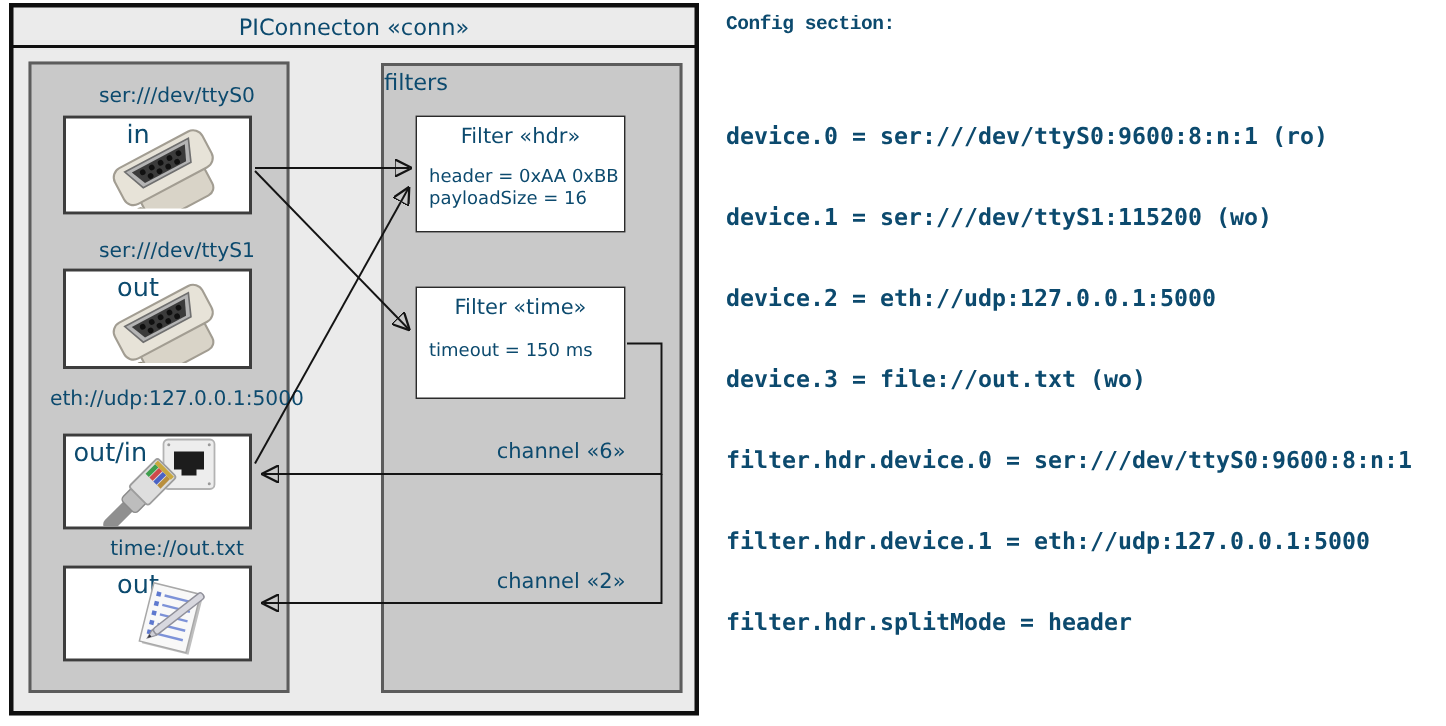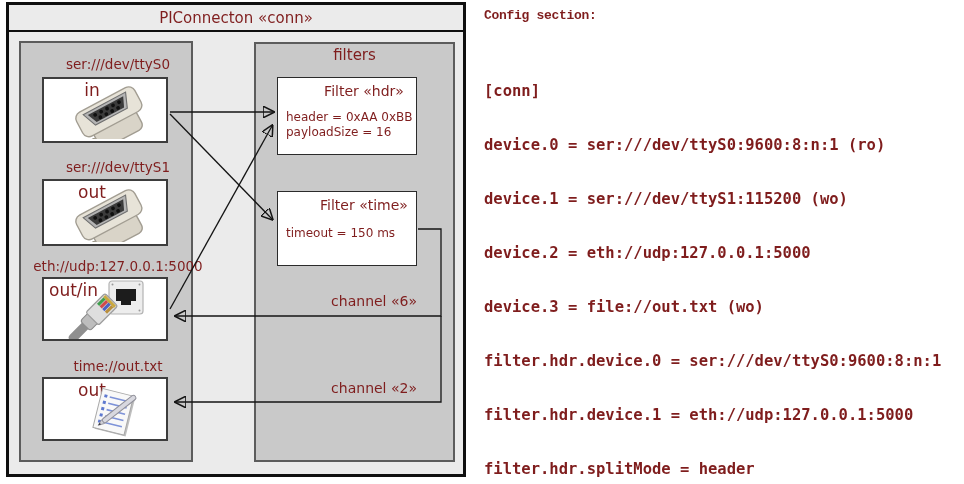--- a/index.html
+++ b/index.html
@@ -1,44 +1,44 @@
 <!DOCTYPE html>
 <html><head>
 <meta charset="utf-8">
 <style>
   html,body{margin:0;padding:0;background:#fff;}
   #page{position:relative;width:964px;height:484px;background:#ffffff;overflow:hidden;
-        font-family:"DejaVu Sans",sans-serif;color:#7f1d1d;}
+        font-family:"DejaVu Sans",sans-serif;color:#0c4a6e;}
 
   
   .frame{position:absolute;left:6px;top:2px;width:460px;height:475px;
          box-sizing:border-box;border:3px solid #0f0f0f;background:#ebebeb;}
   .frame-title{position:absolute;top:3px;left:0;width:100%;text-align:center;
                font-size:15px;line-height:20px;}
   .title-sep{position:absolute;top:25px;left:-3px;width:460px;height:0;
              border-top:2px solid #0f0f0f;}
 
   .panel{position:absolute;box-sizing:border-box;border:2px solid #5c5c5c;background:#c9c9c9;}
   .panel-devices{left:10px;top:36px;width:174px;height:421px;}
   .panel-filters{left:245px;top:37px;width:201px;height:420px;}
-  .filters-label{position:absolute;top:2px;left:0;width:197px;text-align:center;
+  .filters-label{position:absolute;top:2px;left:0;width:197px;
                  font-size:15px;line-height:18px;}
 
   .dev-label{position:absolute;left:12px;width:170px;text-align:center;
              font-size:13.5px;line-height:16px;white-space:nowrap;}
   .dev-box{position:absolute;left:21px;width:126px;box-sizing:border-box;
            border:2px solid #3d3d3d;background:#ffffff;}
   .port-label{position:absolute;top:1px;left:0;width:100%;text-align:center;
               font-size:17px;line-height:20px;transform:translateX(-13px);}
   .port-label-left{position:absolute;top:1px;left:5px;font-size:17px;line-height:20px;}
 
   .filter-box{position:absolute;left:21px;width:140px;box-sizing:border-box;
               border:1.5px solid #2b2b2b;background:#ffffff;}
   .filter-title{position:absolute;top:5px;left:0;width:100%;text-align:center;
-                font-size:14px;line-height:17px;margin-left:17px;}
+                font-size:14px;line-height:17px;}
   .filter-prop{position:absolute;left:8px;font-size:12px;line-height:14.5px;white-space:nowrap;}
 
   .chan-label{position:absolute;left:21px;width:140px;text-align:right;
               font-size:14px;line-height:16px;white-space:nowrap;}
 
   .icon{position:absolute;}
 
   
   #arrows{position:absolute;left:0;top:0;width:964px;height:484px;pointer-events:none;}
   #arrows path{stroke:#141414;stroke-width:1.3;fill:none;}
@@ -102,21 +102,21 @@
             <circle cx="-10" cy="-1.6" r="1.9" fill="#101010"></circle>
               <circle cx="-3.3" cy="-1.6" r="1.9" fill="#101010"></circle>
             <circle cx="3.3" cy="-1.6" r="1.9" fill="#101010"></circle>
               <circle cx="10" cy="-1.6" r="1.9" fill="#101010"></circle>
             <circle cx="-27" cy="16" r="2.6" fill="#8f8a78"></circle>
           </g>
         </svg>
       </div>
 
       <div class="dev-label" style="top:215px">eth://udp:127.0.0.1:5000</div>
-      <div class="dev-box" style="top:234px;height:64px">
+      <div class="dev-box" style="top:246px;height:64px">
         <div class="port-label-left">out/in</div>
         <svg class="icon" style="left:64px;top:1px" width="36" height="35" viewBox="0 0 36 35">
           <rect x="1" y="1" width="34" height="33" rx="3" fill="#ededed" stroke="#b3b3b3" stroke-width="1.2"></rect>
           <path d="M8,9 h20 v12 h-5 v4 h-10 v-4 h-5 z" fill="#1c1c1c"></path>
           <circle cx="4.5" cy="4.5" r="1" fill="#9a9a9a"></circle>
             <circle cx="31.5" cy="4.5" r="1" fill="#9a9a9a"></circle>
           <circle cx="4.5" cy="30.5" r="1" fill="#9a9a9a"></circle>
             <circle cx="31.5" cy="30.5" r="1" fill="#9a9a9a"></circle>
         </svg>
         <svg class="icon" style="left:12px;top:12px" width="80" height="48" viewBox="0 0 80 48">
@@ -190,21 +190,20 @@
     <path d="M170,112 H273" marker-end="url(#ah)"></path>
     <path d="M170,114 L272,219" marker-end="url(#ah)"></path>
     <path d="M170,309 L272,126" marker-end="url(#ah)"></path>
     <path d="M418,229 H441 V316 H176" marker-end="url(#ah)"></path>
     <path d="M441,316 V402 H176" marker-end="url(#ah)"></path>
   </svg>
 
   <div class="config">
     <div class="config-heading">Config section:</div>
     <div class="config-lines">
-      <div class="config-line">[conn]</div>
       <div class="config-line">device.0 = ser:///dev/ttyS0:9600:8:n:1 (ro)</div>
       <div class="config-line">device.1 = ser:///dev/ttyS1:115200 (wo)</div>
       <div class="config-line">device.2 = eth://udp:127.0.0.1:5000</div>
       <div class="config-line">device.3 = file://out.txt (wo)</div>
       <div class="config-line">filter.hdr.device.0 = ser:///dev/ttyS0:9600:8:n:1</div>
       <div class="config-line">filter.hdr.device.1 = eth://udp:127.0.0.1:5000</div>
       <div class="config-line">filter.hdr.splitMode = header</div>
       
       
       

